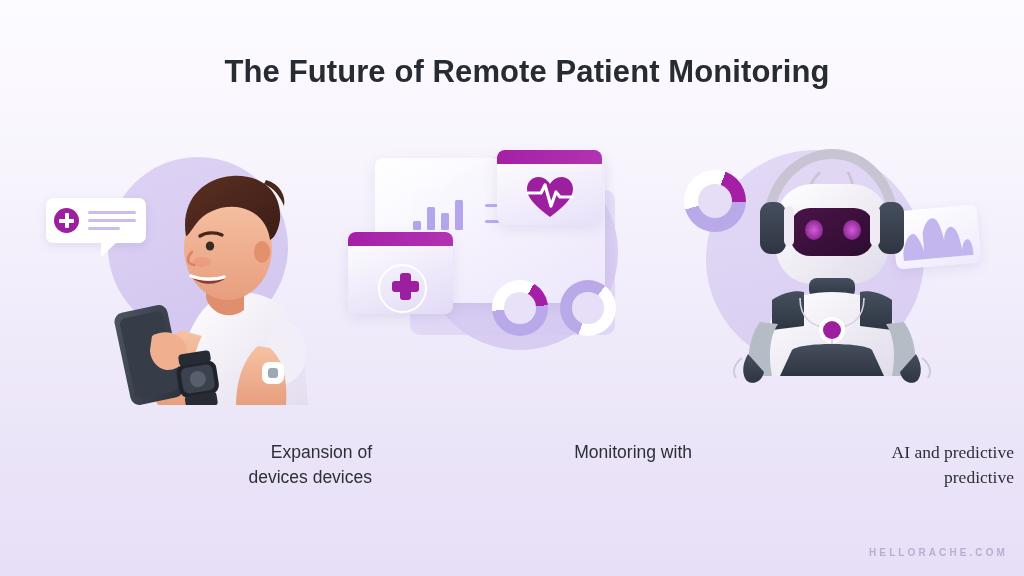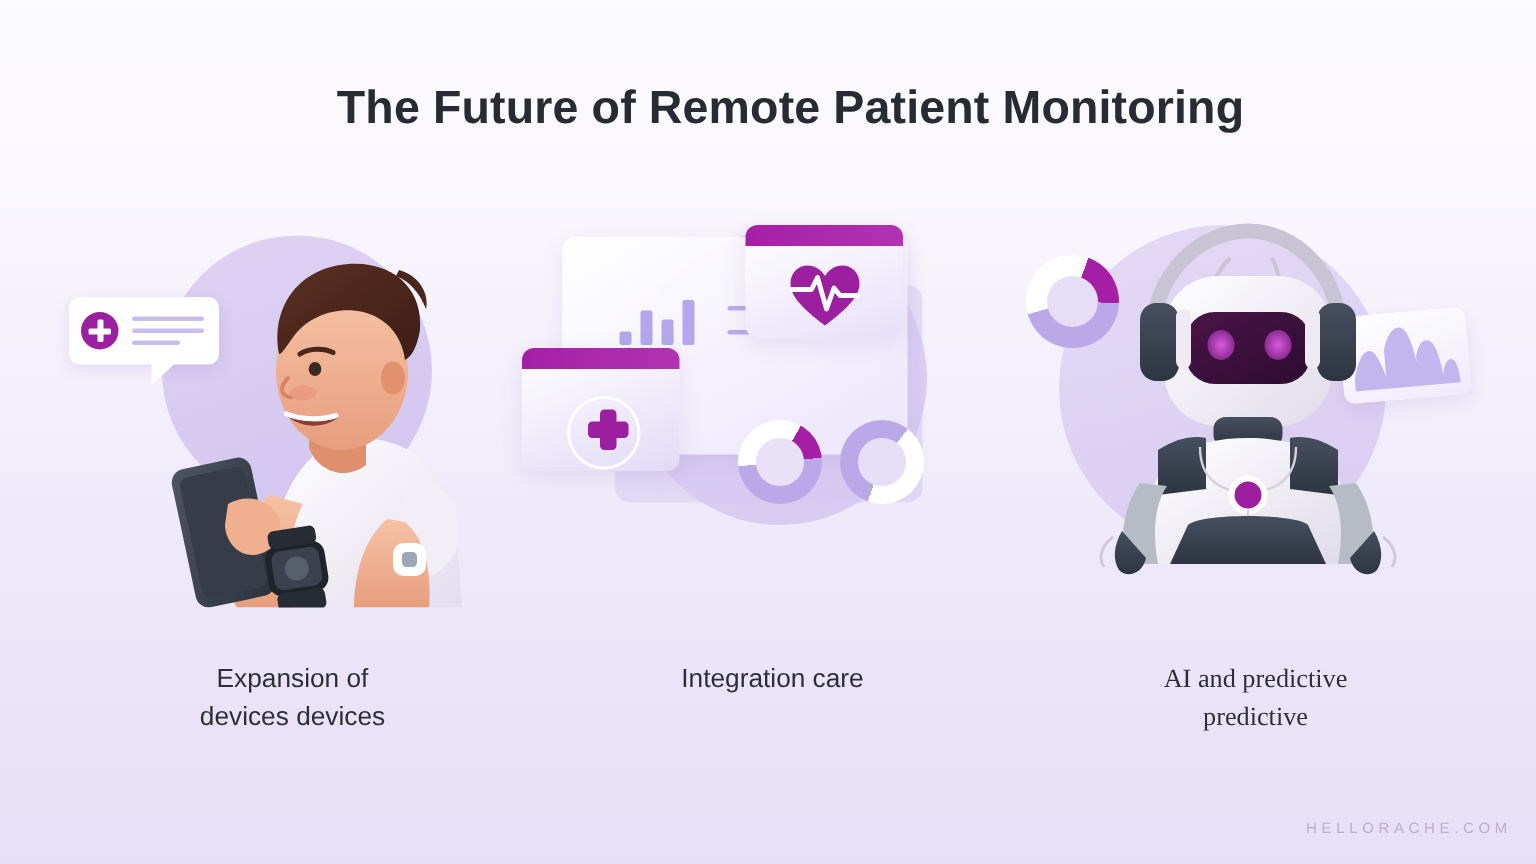--- a/index.html
+++ b/index.html
@@ -19,21 +19,21 @@
 
   
   .col{position:absolute;top:140px;width:330px;height:420px;}
   .col-1{left:30px;}
   .col-2{left:350px;}
   .col-3{left:672px;font-family:Liberation Serif, serif;}
 
   .art{position:absolute;left:0;top:0;width:330px;height:265px;}
 
   .caption{
-    position:absolute;left:0;top:300px;width:330px;text-align:center;
+    position:absolute;left:12px;top:300px;width:330px;text-align:right;
     font-size:17.5px;line-height:1.45;color:#2c2f36;
   }
 
   
   .backdrop{
     position:absolute;border-radius:50%;
     background:linear-gradient(160deg,#ded3f4 0%,#d7cbf1 55%,#d2c5ef 100%);
   }
   .bd-1{left:78px;top:17px;width:180px;height:180px;}
   .bd-2{left:72px;top:14px;width:196px;height:196px;opacity:.85;}
@@ -122,21 +122,21 @@
   .wave-card{
     position:absolute;left:222px;top:68px;width:85px;height:58px;border-radius:7px;
     background:linear-gradient(160deg,#ffffff,#efeafc);
     transform:rotate(-5deg);
     box-shadow:0 4px 12px rgba(120,90,170,.12);
     overflow:hidden;
   }
 
   .watermark{
     position:absolute;right:16px;bottom:18px;
-    font-size:10px;letter-spacing:3.1px;color:#b9aed0;font-weight:normal;
+    font-size:10px;letter-spacing:3.1px;color:#b9aed0;font-weight:bold;
   }
 </style>
 </head>
 <body>
 
 <div class="stage">
 
   <div class="title">The Future of Remote Patient Monitoring</div>
 
   <div class="col col-1">
@@ -258,21 +258,21 @@
           <div class="crs v"></div>
           <div class="crs h"></div>
         </div>
 
         <div class="donut d-m1" style="background: conic-gradient(from 30deg, rgb(165, 31, 166) 0deg, rgb(165, 31, 166) 54deg, rgb(255, 255, 255) 54deg, rgb(255, 255, 255) 54deg, rgb(185, 169, 232) 54deg, rgb(185, 169, 232) 234deg, rgb(255, 255, 255) 234deg, rgb(255, 255, 255) 360deg);"></div>
         <div class="donut d-m2" style="background: conic-gradient(from 200deg, rgb(165, 31, 166) 0deg, rgb(165, 31, 166) 0deg, rgb(255, 255, 255) 0deg, rgb(255, 255, 255) 0deg, rgb(185, 169, 232) 0deg, rgb(185, 169, 232) 198deg, rgb(255, 255, 255) 198deg, rgb(255, 255, 255) 360deg);"></div>
       </div>
     </div>
 
     <div class="caption">
-      <div>Integration care</div>
+      <div>Monitoring with</div>
     </div>
   </div>
 
   <div class="col col-3">
     <div class="art">
       <div class="backdrop bd-3"></div>
 
       <div class="donut d-r1" style="background: conic-gradient(from 20deg, rgb(165, 31, 166) 0deg, rgb(165, 31, 166) 72deg, rgb(255, 255, 255) 72deg, rgb(255, 255, 255) 72deg, rgb(185, 169, 232) 72deg, rgb(185, 169, 232) 234deg, rgb(255, 255, 255) 234deg, rgb(255, 255, 255) 360deg);"></div>
 
       <div class="wave-card">

